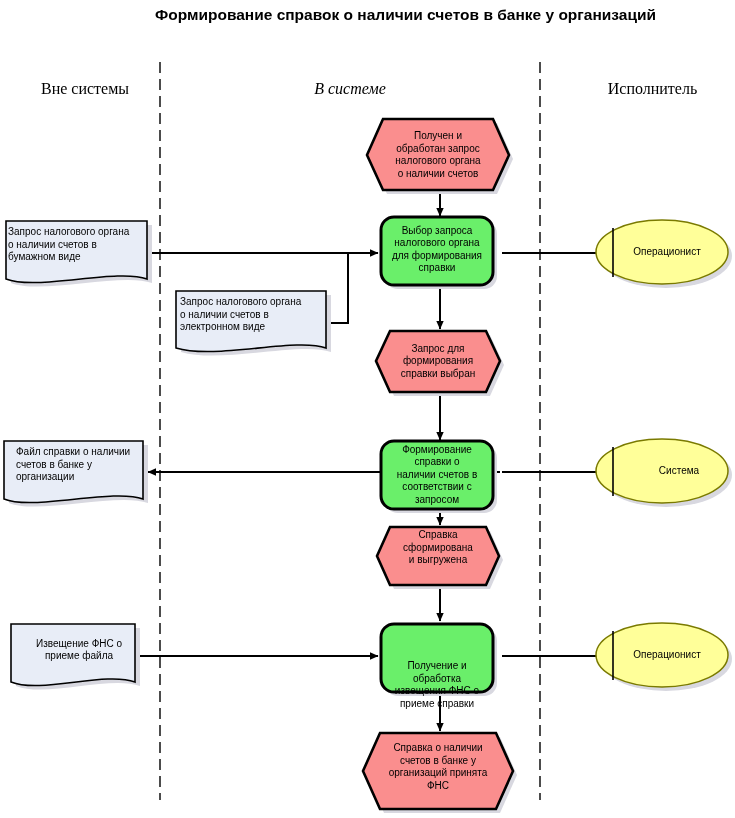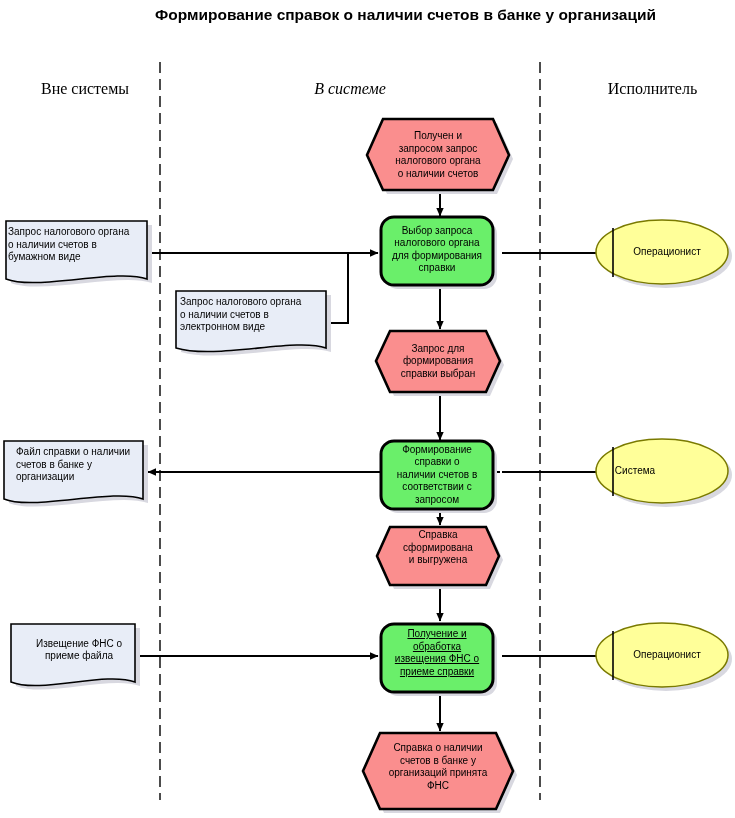--- a/index.html
+++ b/index.html
@@ -145,21 +145,21 @@
   </g>
   <g>
     <ellipse cx="662" cy="655" rx="66" ry="32" fill="#ffff99" stroke="#7a7a00" stroke-width="1.5"></ellipse>
     <line x1="613" y1="631" x2="613" y2="680" stroke="#000000" stroke-width="1.6"></line>
   </g>
 </svg>
 
 <div class="node-label" style="left:370px; top:121px; width:136px; height:68px;">
   <span>
       <span>Получен и</span>
-      <span>запросом запрос</span>
+      <span>обработан запрос</span>
       <span>налогового органа</span>
       <span>о наличии счетов</span>
     </span>
 </div>
 
 <div class="node-label" style="left:378px; top:219px; width:118px; height:61px;justify-content:flex-end;">
   <span>
       <span>Выбор запроса</span>
       <span>налогового органа</span>
       <span>для формирования</span>
@@ -186,21 +186,21 @@
 </div>
 
 <div class="node-label" style="left:376px; top:529px; width:124px; height:38px;">
   <span>
       <span>Справка</span>
       <span>сформирована</span>
       <span>и выгружена</span>
     </span>
 </div>
 
-<div class="node-label" style="left:378px; top:623px; width:118px; height:60px;text-decoration:underline;">
+<div class="node-label" style="left:378px; top:655px; width:118px; height:60px;">
   <span>
       <span>Получение и</span>
       <span>обработка</span>
       <span>извещения ФНС о</span>
       <span>приеме справки</span>
     </span>
 </div>
 
 <div class="node-label" style="left:366px; top:735px; width:144px; height:64px;">
   <span>
@@ -238,18 +238,18 @@
 <div class="node-label" style="left:24px; top:631px; width:110px; height:38px;">
   <span>
       <span>Извещение ФНС о</span>
       <span>приеме файла</span>
     </span>
 </div>
 
 <div class="node-label" style="left:612px; top:238px; width:110px; height:28px;">
   <span>Операционист</span>
 </div>
-<div class="node-label" style="left:580px; top:457px; width:110px; height:28px;justify-content:center;">
+<div class="node-label" style="left:624px; top:457px; width:110px; height:28px;justify-content:center;">
   <span>Система</span>
 </div>
 <div class="node-label" style="left:612px; top:641px; width:110px; height:28px;">
   <span>Операционист</span>
 </div>
 
 </body></html>

